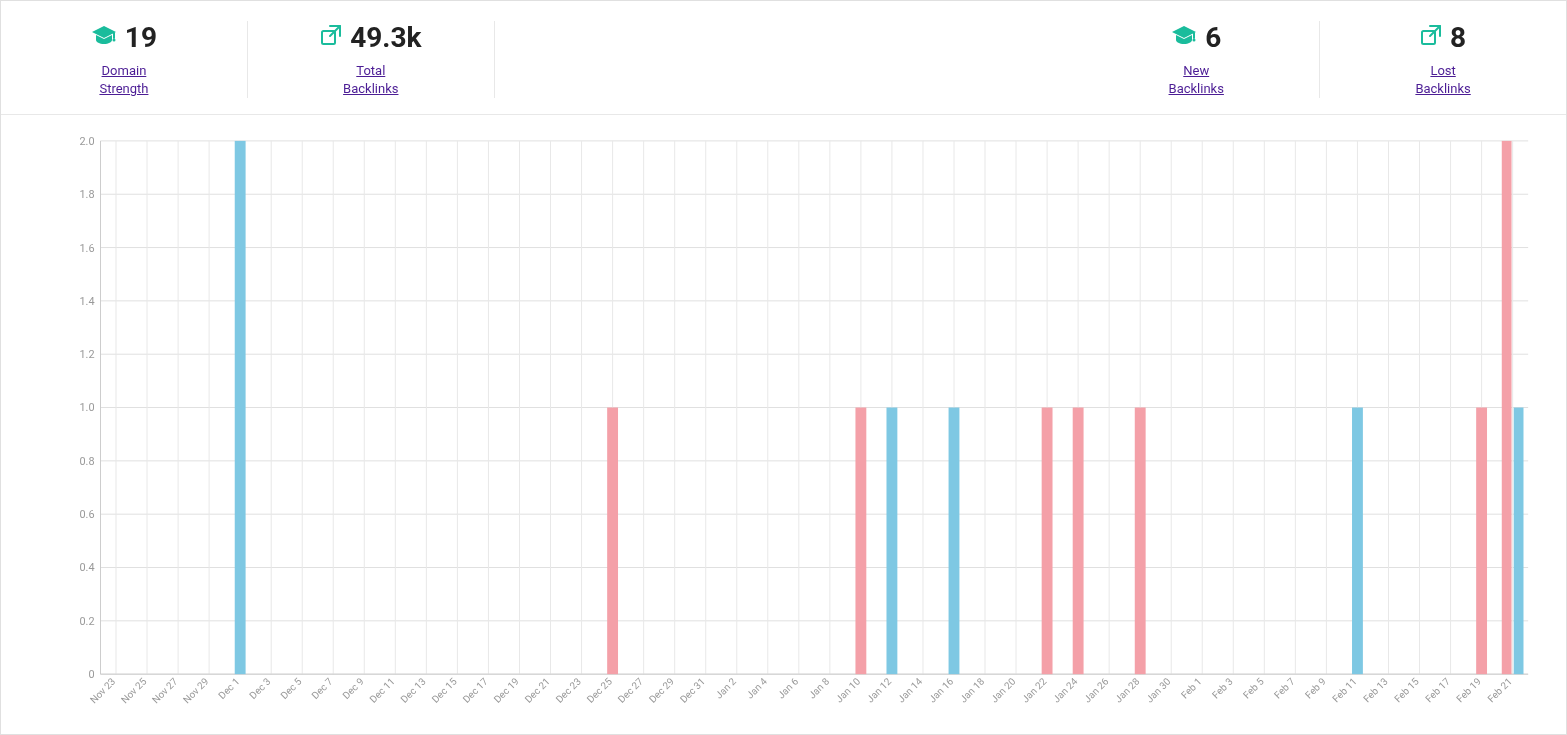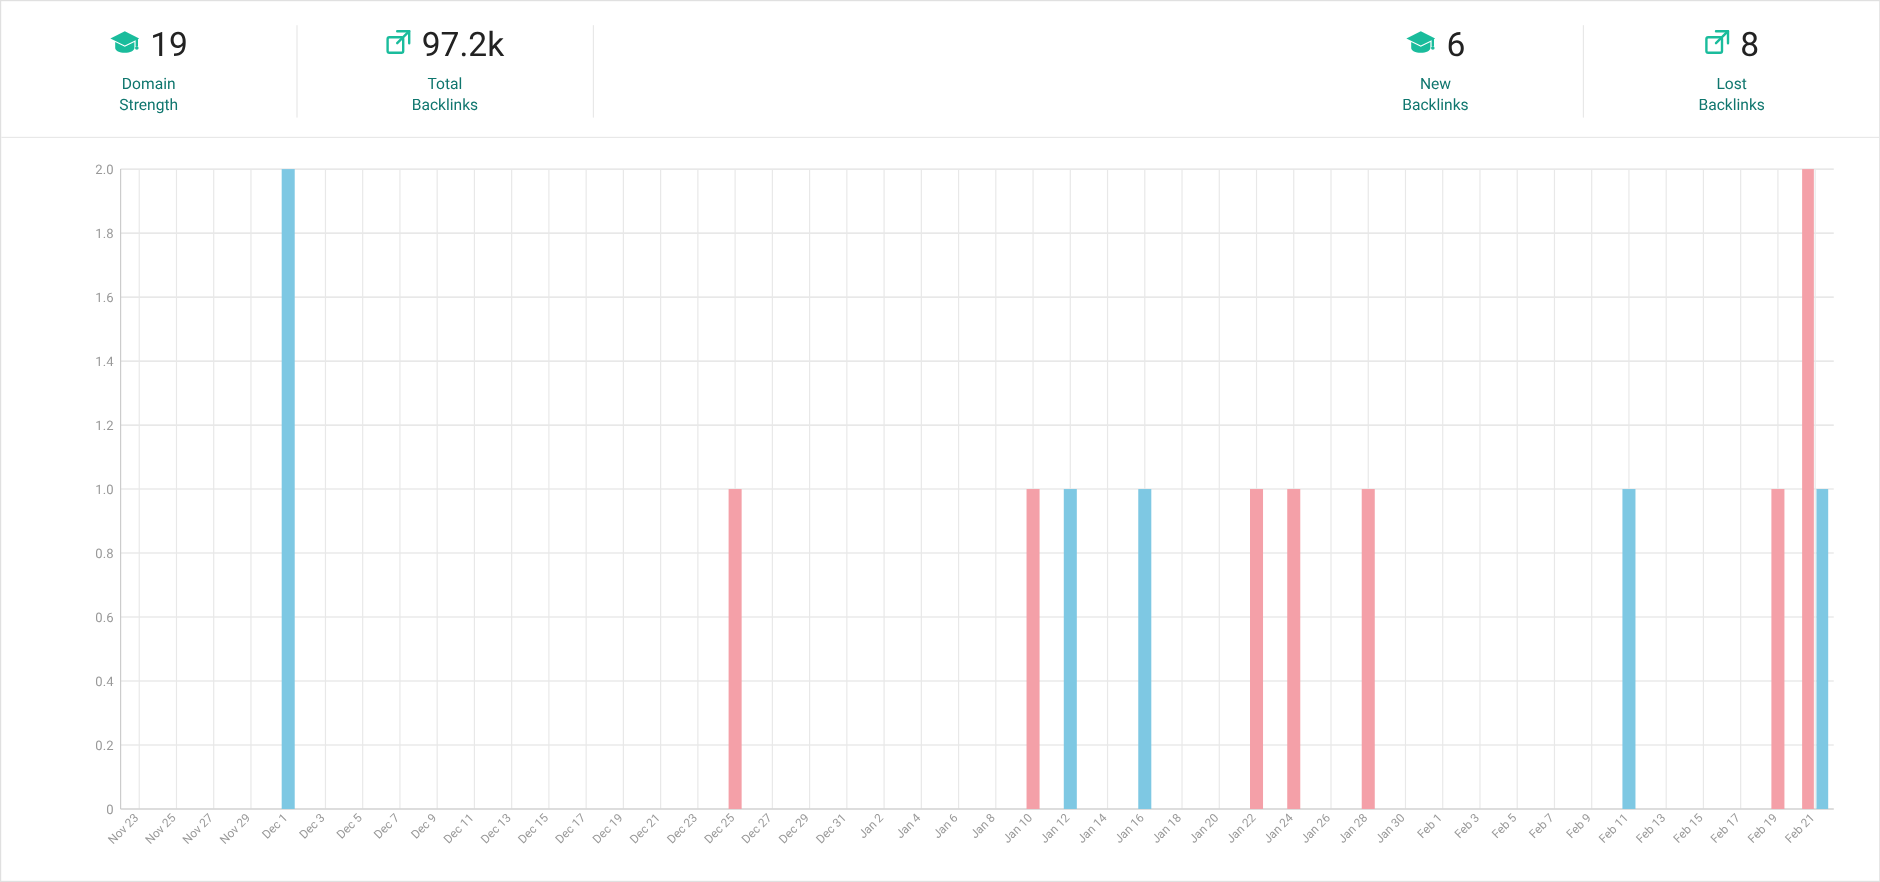--- a/index.html
+++ b/index.html
@@ -41,28 +41,29 @@
       align-items: center;
       gap: 8px;
       margin-bottom: 8px;
     }
     .stat-icon {
       color: #1abc9c;
       font-size: 22px;
     }
     .stat-value {
       font-size: 28px;
-      font-weight: 400;
+      font-weight: 700;
       color: #222;
     }
     .stat-label {
       font-size: 13px;
-      color: #0f766e;
+      color: #4c1d95;
       text-align: center;
       line-height: 1.4;
+      text-decoration: underline;
     }
     
     .chart-area {
       flex: 1;
       padding: 16px 20px 10px 50px;
       position: relative;
       overflow: hidden;
     }
     .chart-inner {
       width: 100%;
@@ -102,21 +103,21 @@
 
     <div class="stat-item">
       <div class="stat-value-row">
         <span class="stat-icon">
           <svg width="22" height="22" viewBox="0 0 22 22" fill="none" xmlns="http://www.w3.org/2000/svg">
             <rect x="2" y="7" width="13" height="13" rx="1.5" stroke="#1abc9c" stroke-width="2" fill="none"></rect>
             <path d="M10 2h10v10" stroke="#1abc9c" stroke-width="2" stroke-linecap="round" stroke-linejoin="round" fill="none"></path>
             <path d="M20 2L10 12" stroke="#1abc9c" stroke-width="2" stroke-linecap="round"></path>
           </svg>
         </span>
-        <span class="stat-value">97.2k</span>
+        <span class="stat-value">49.3k</span>
       </div>
       <div class="stat-label">Total<br>Backlinks</div>
     </div>
 
 
     <div class="stat-item" style="flex:3; border-right: 1px solid #e8e8e8;"></div>
 
     <div class="stat-item">
       <div class="stat-value-row">
         <span class="stat-icon">

